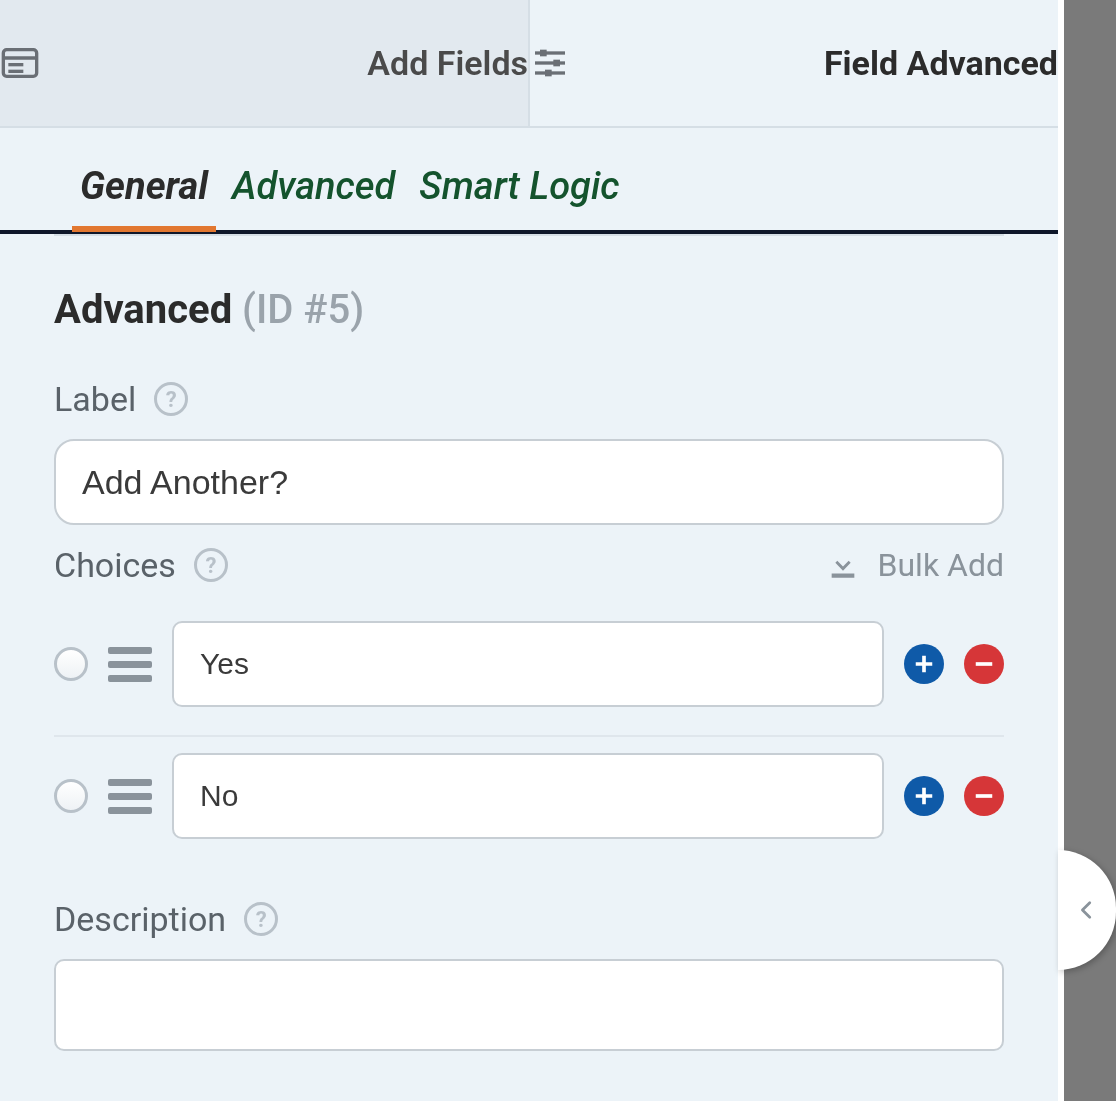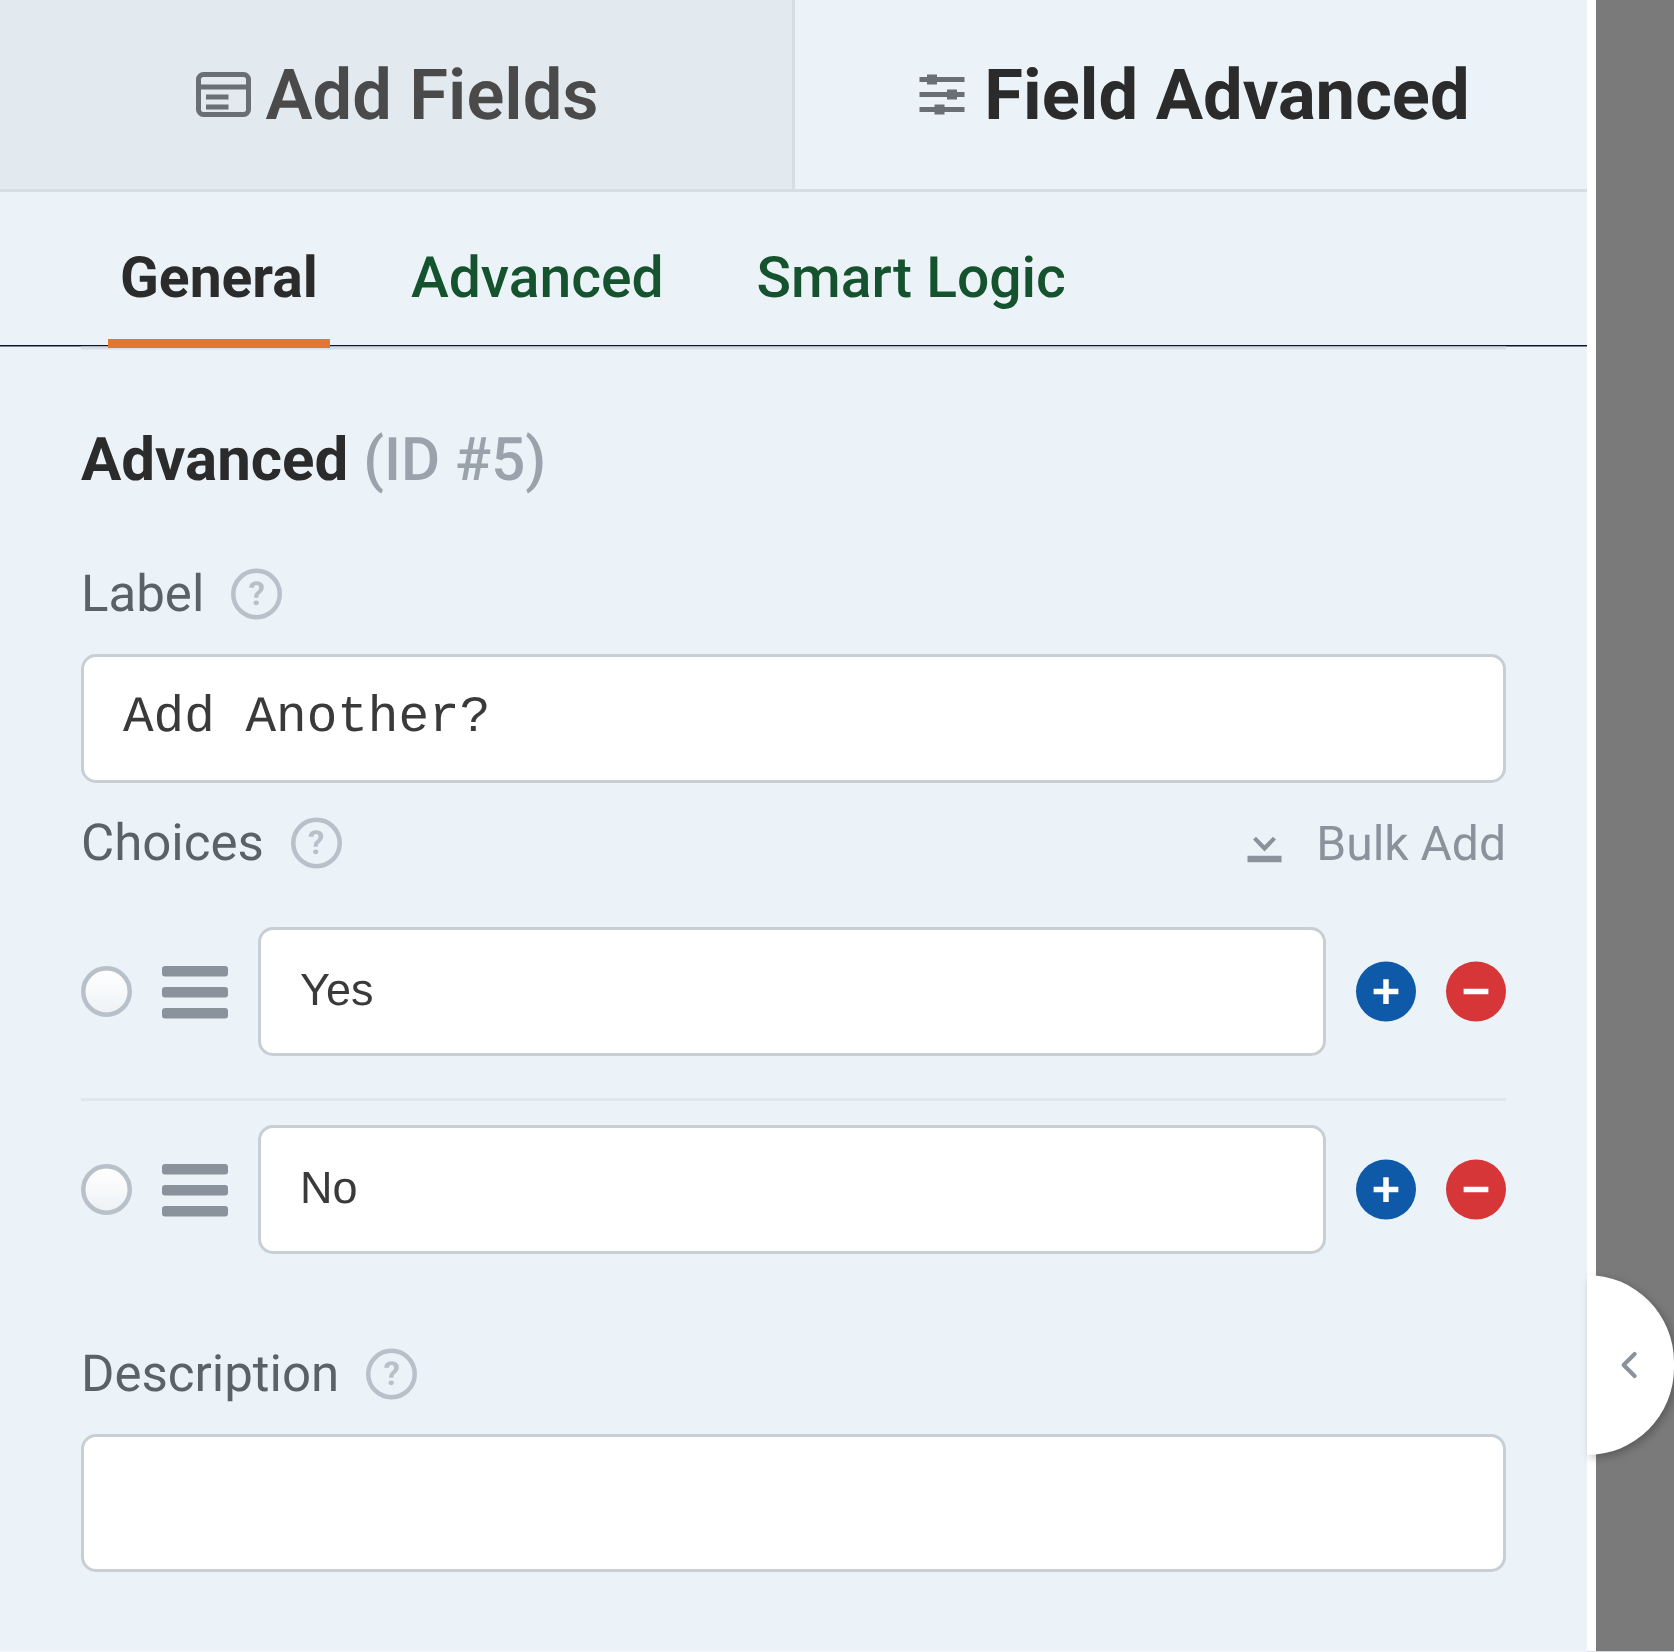--- a/index.html
+++ b/index.html
@@ -48,49 +48,50 @@
   
   .top-tabs {
     display: flex;
     height: 128px;
     border-bottom: 2px solid #d5dee5;
   }
   .top-tab {
     flex: 1;
     display: flex;
     align-items: center;
-    justify-content: center;
+    justify-content: space-between;
     gap: 8px;
-    font-size: 47px;
+    font-size: 34px;
     color: #3a3a3a;
     font-weight: 600;
     cursor: pointer;
     background: #ecf3f8;
   }
   .top-tab.inactive {
     background: #e2e9ef;
     border-right: 2px solid #d5dee5;
     color: #4a4a4a;
     font-weight: 600;
   }
   .top-tab svg { width: 40px; height: 40px; fill: #6a6f75; }
   .top-tab.active { font-weight: 700; color: #2b2b2b; }
   .top-tab.active svg { fill: #6a6f75; }
 
   
   .sub-tabs {
     display: flex;
-    gap: 62px;
+    gap: 24px;
     padding: 40px 54px 0 54px;
-    border-bottom: 1px solid #0f172a;
+    border-bottom: 4px solid #0f172a;
     margin: 0 54px;
     padding-left: 26px;
     padding-right: 0;
     margin-left: 54px;
     margin-right: 54px;
+    font-style: italic;
   }
   .sub-tabs {
     margin: 0;
     padding: 36px 54px 0 80px;
   }
   .sub-tab {
     font-size: 38px;
     color: #14532d;
     padding-bottom: 22px;
     cursor: pointer;
@@ -148,27 +149,26 @@
     justify-content: center;
     color: #b8c1c9;
     font-size: 22px;
     font-weight: 700;
     cursor: pointer;
   }
   .text-input {
     width: 100%;
     height: 86px;
     border: 2px solid #c7ced4;
-    border-radius: 10px;
+    border-radius: 20px;
     background: #fff;
     font-size: 34px;
     color: #3a3a3a;
     padding: 0 26px;
     outline: none;
-    font-family: Liberation Mono, monospace;
   }
   .textarea-input {
     width: 100%;
     height: 92px;
     border: 2px solid #c7ced4;
     border-radius: 10px;
     background: #fff;
     font-size: 34px;
     color: #3a3a3a;
     padding: 20px 26px;

